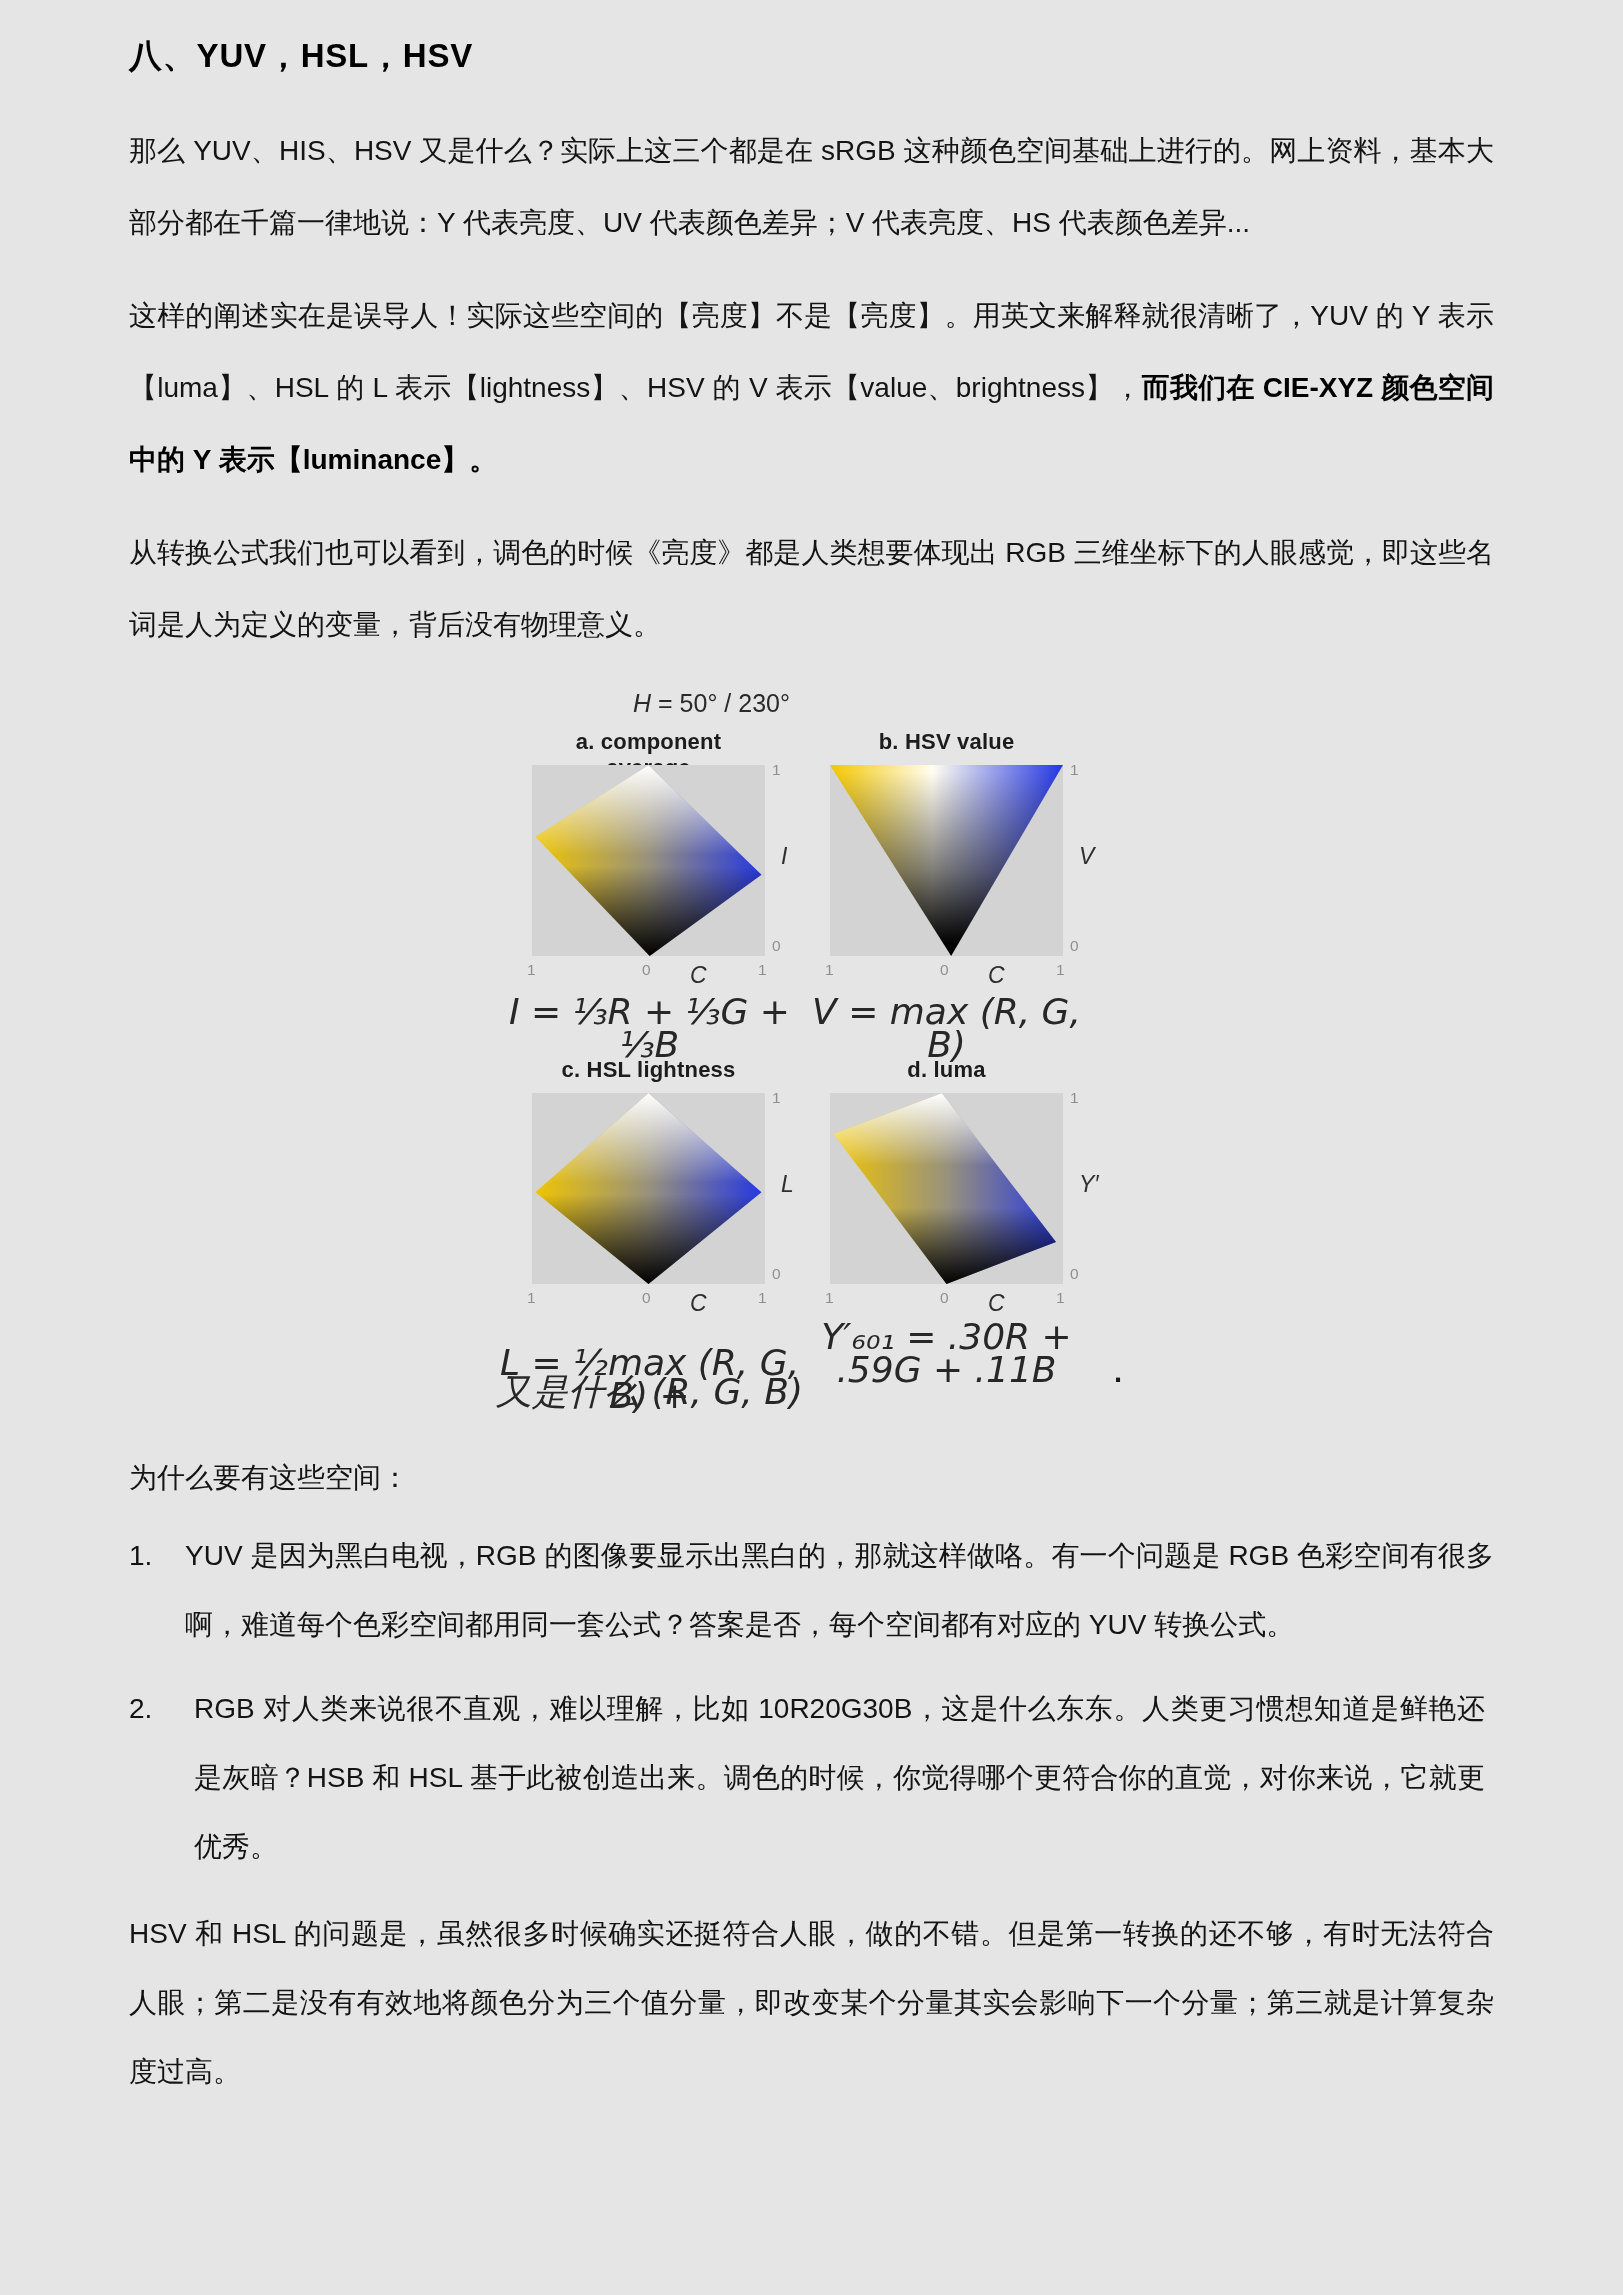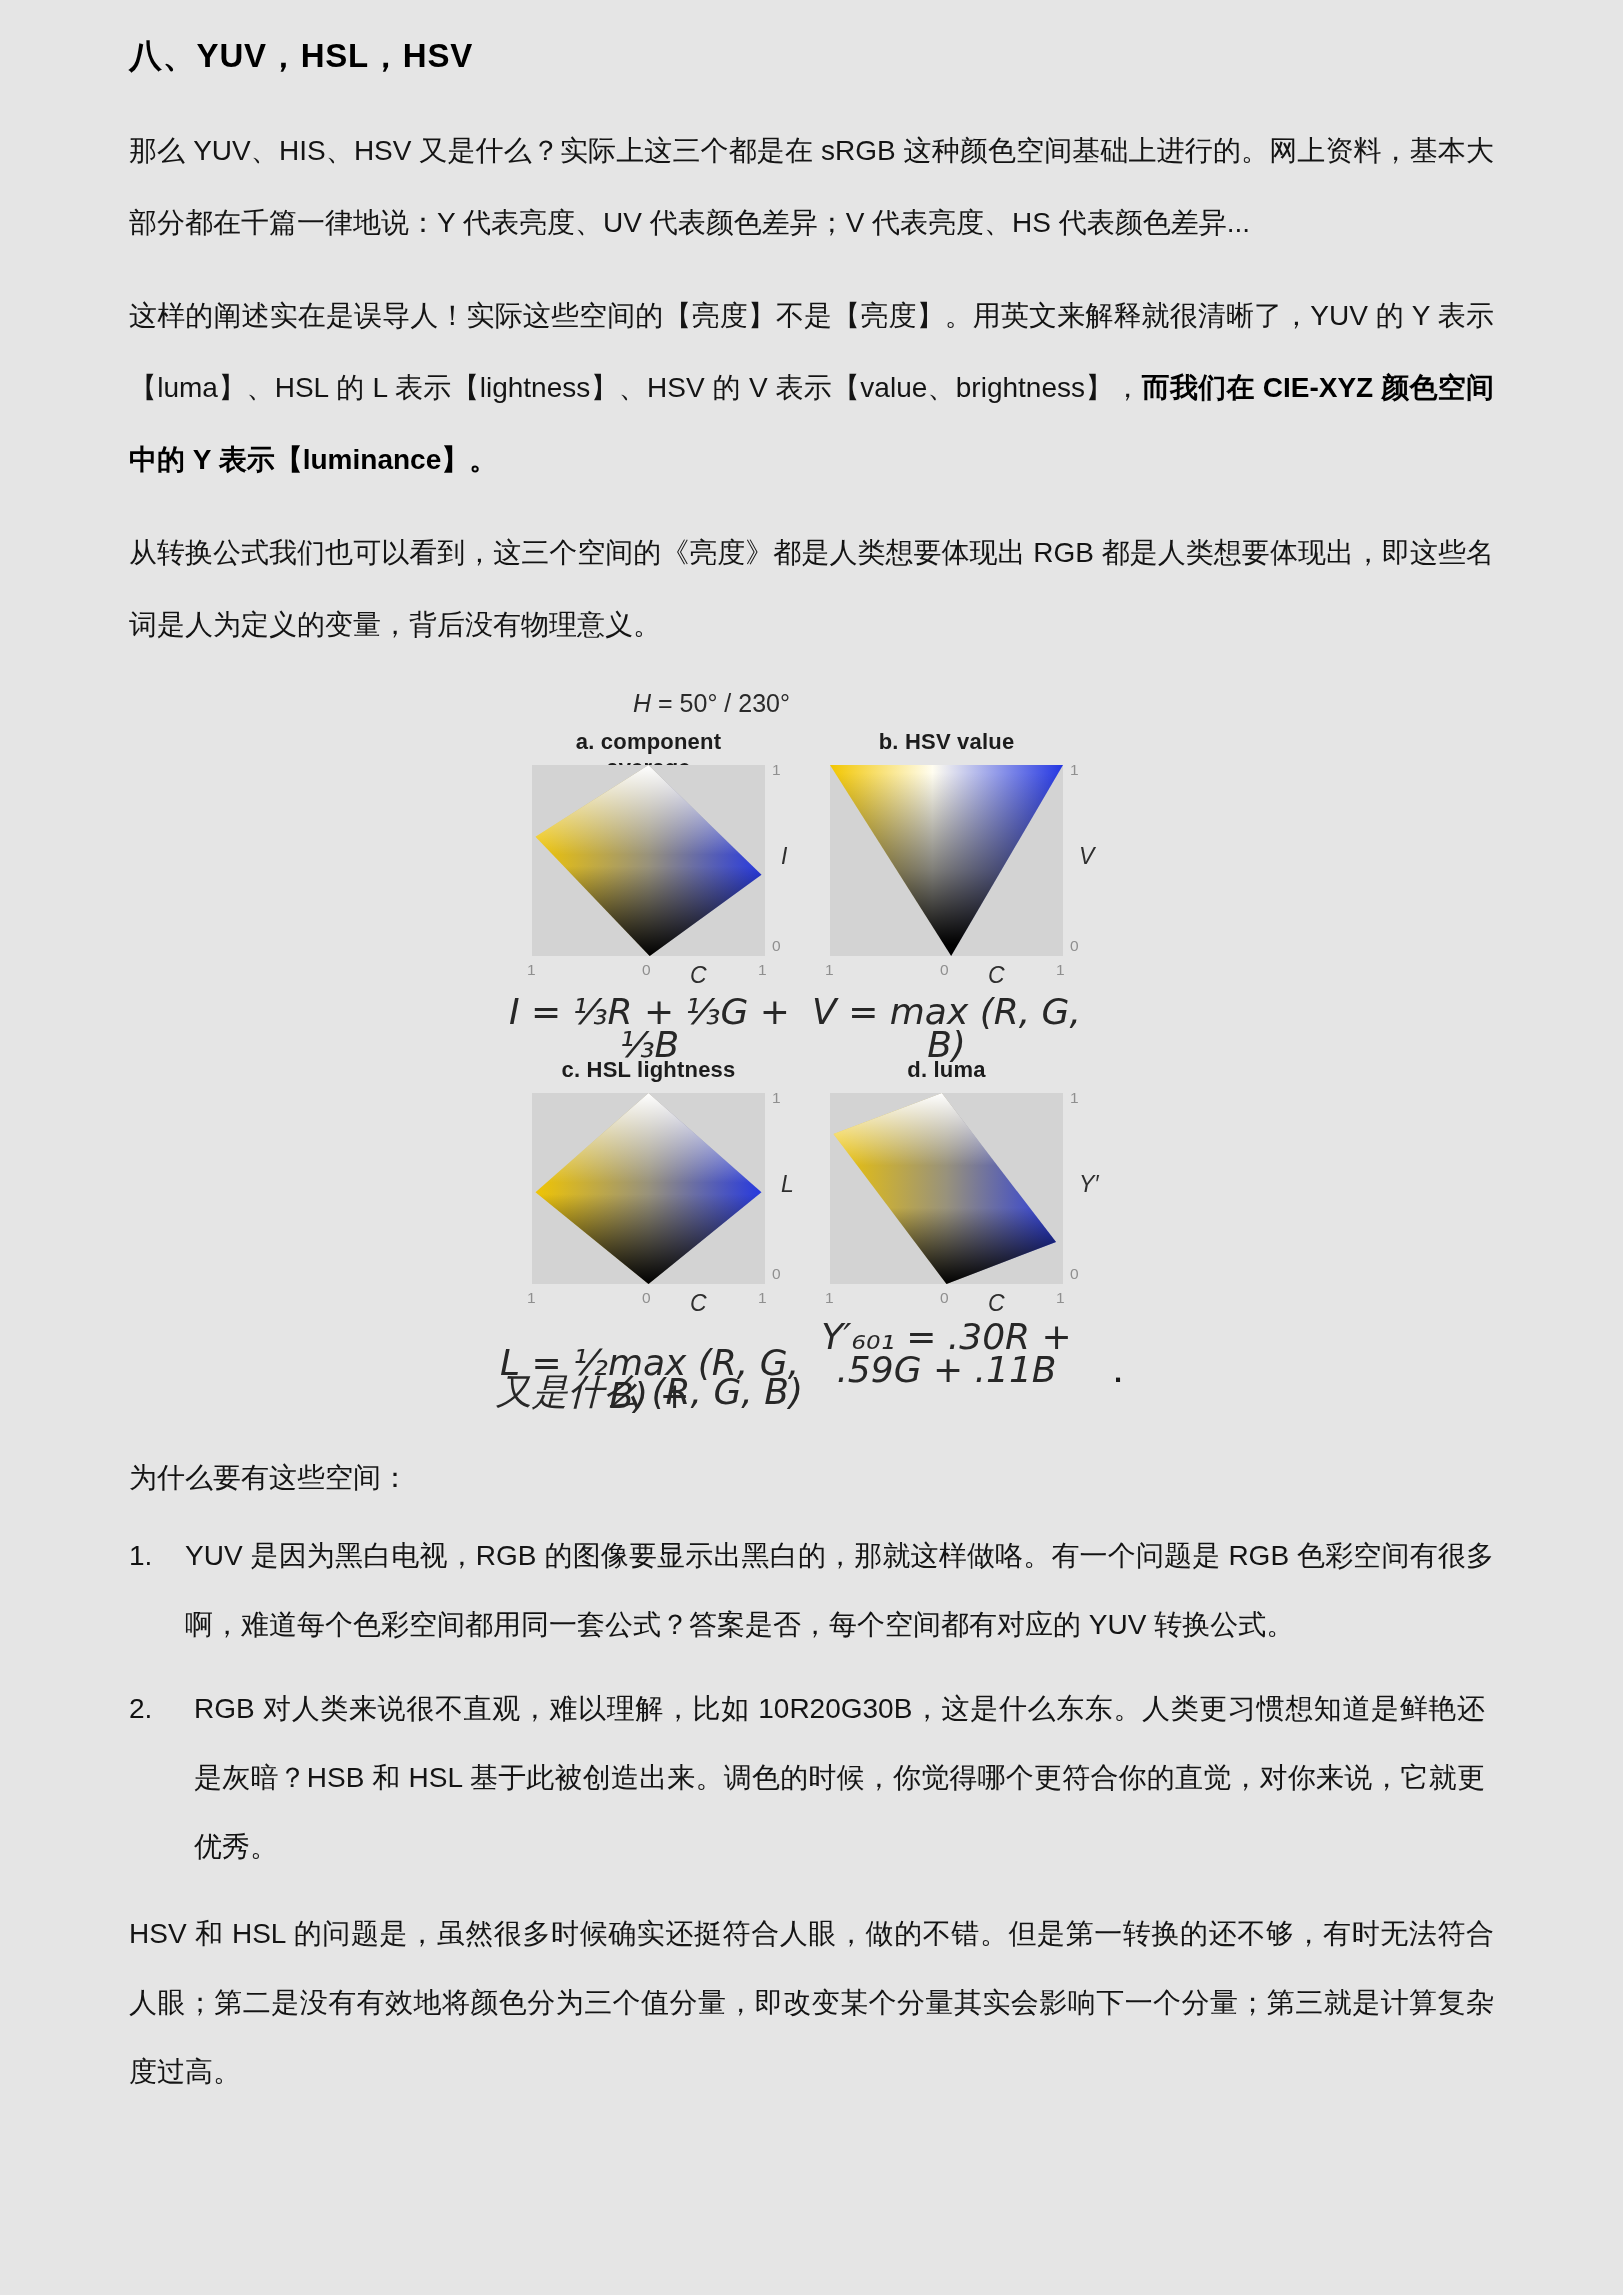--- a/index.html
+++ b/index.html
@@ -133,21 +133,21 @@
 
 <div class="page">
   <div class="content">
 
     <h1 class="doc-title">八、YUV，HSL，HSV</h1>
 
     <p class="body">那么 YUV、HIS、HSV 又是什么？实际上这三个都是在 sRGB 这种颜色空间基础上进行的。网上资料，基本大部分都在千篇一律地说：Y 代表亮度、UV 代表颜色差异；V 代表亮度、HS 代表颜色差异...</p>
 
     <p class="body"><span>这样的阐述实在是误导人！实际这些空间的【亮度】不是【亮度】。用英文来解释就很清晰了，YUV 的 Y 表示【luma】、HSL 的 L 表示【lightness】、HSV 的 V 表示【value、brightness】，</span><strong>而我们在 CIE-XYZ 颜色空间中的 Y 表示【luminance】。</strong></p>
 
-    <p class="body">从转换公式我们也可以看到，这三个空间的《亮度》都是人类想要体现出 RGB 都是人类想要体现出，即这些名词是人为定义的变量，背后没有物理意义。</p>
+    <p class="body">从转换公式我们也可以看到，调色的时候《亮度》都是人类想要体现出 RGB 三维坐标下的人眼感觉，即这些名词是人为定义的变量，背后没有物理意义。</p>
 
     <figure class="fig">
 
       <div class="fig-abs fig-hue-title"><span class="var">H</span><span> = 50° / 230°</span></div>
 
       <div class="fig-abs fig-caption cap-a">a. component average</div>
       <div class="fig-abs fig-caption cap-b">b. HSV value</div>
 
       <div class="panel pan-a">
         <div class="shape grad-acd shape-a"></div>

